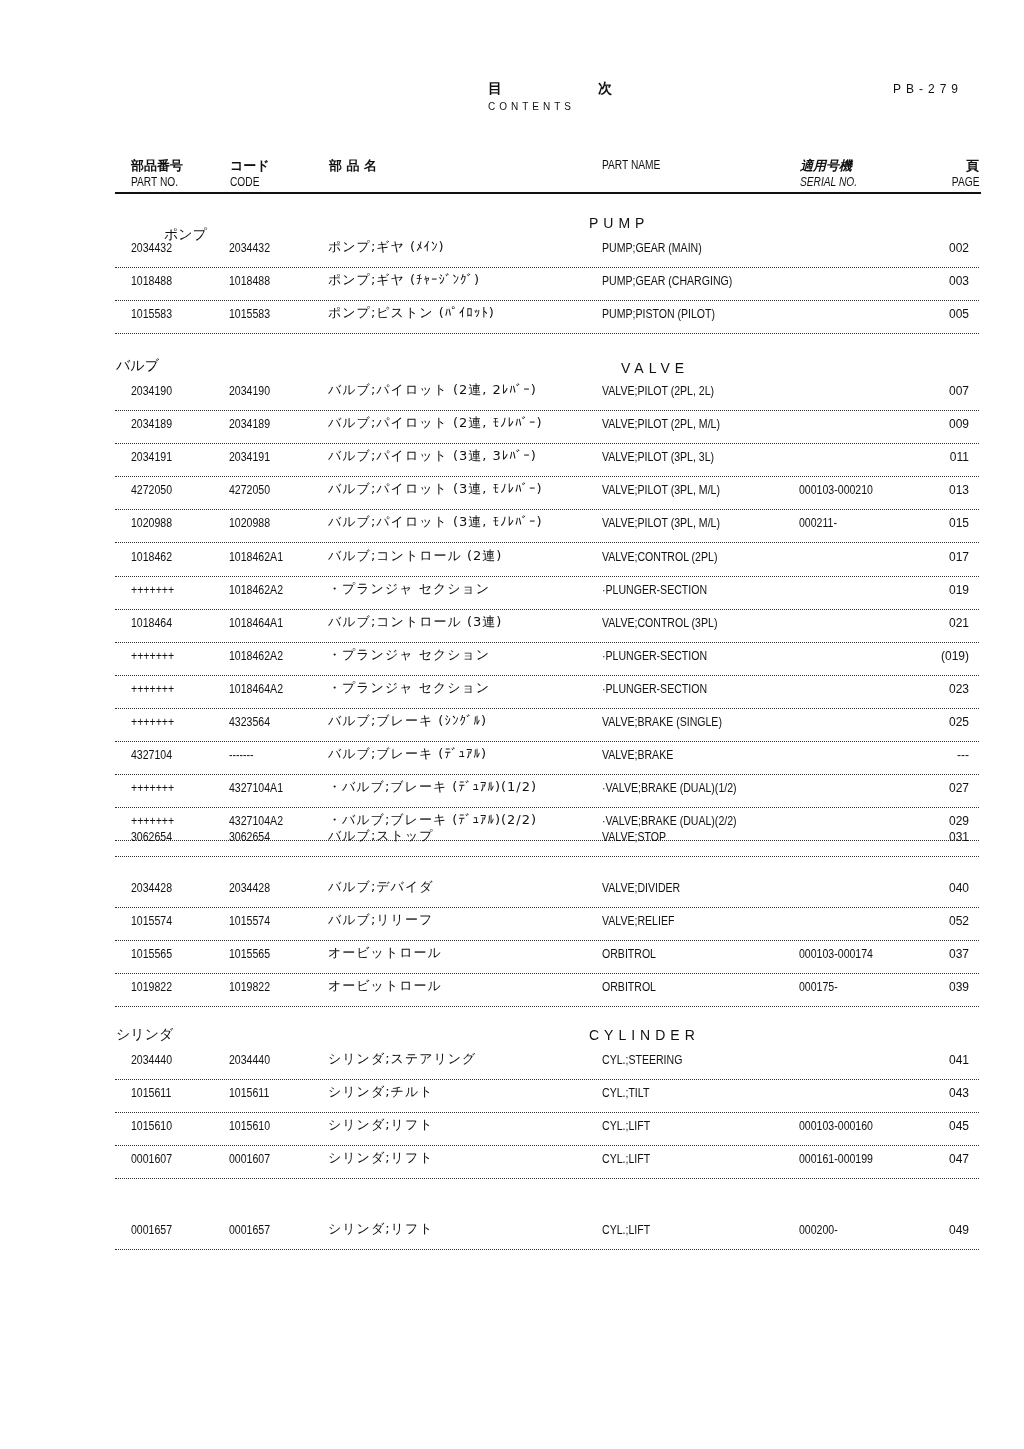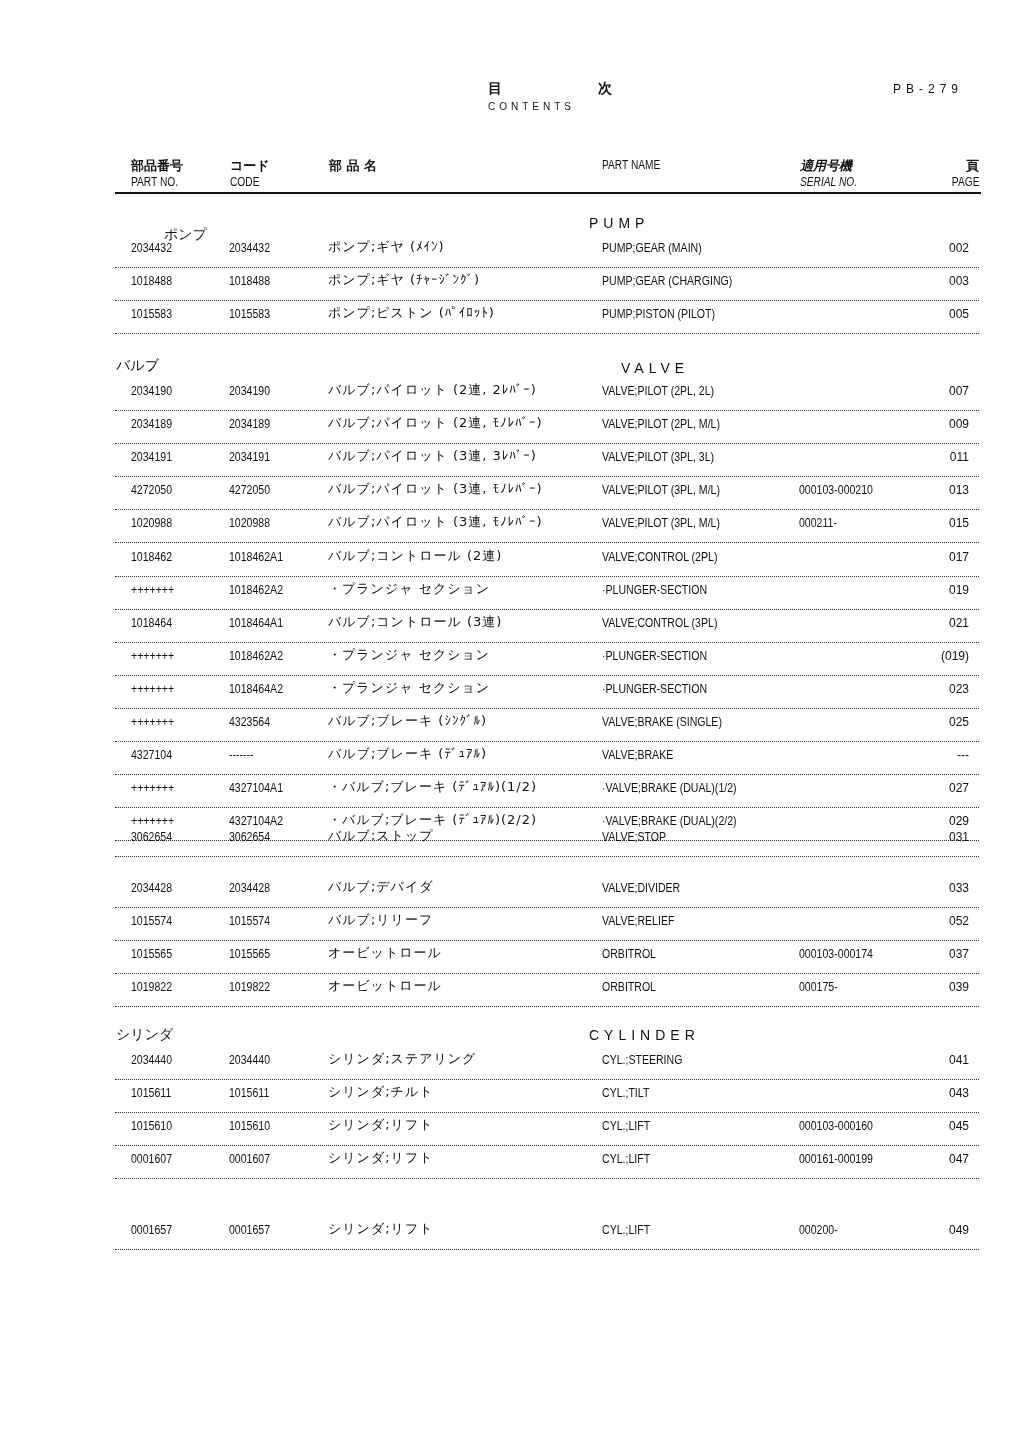--- a/index.html
+++ b/index.html
@@ -244,21 +244,21 @@
       <span class="cell c-en narrow">VALVE;STOP</span>
       <span class="cell c-serial narrow"></span>
       <span class="cell c-page">031</span>
     </div>
     <div class="row" style="top: 873.5px;">
       <span class="cell c-partno narrow">2034428</span>
       <span class="cell c-code narrow">2034428</span>
       <span class="cell c-jp jpname">バルブ;デバイダ</span>
       <span class="cell c-en narrow">VALVE;DIVIDER</span>
       <span class="cell c-serial narrow"></span>
-      <span class="cell c-page">033</span>
+      <span class="cell c-page">040</span>
     </div>
     <div class="row" style="top: 906.6px;">
       <span class="cell c-partno narrow">1015574</span>
       <span class="cell c-code narrow">1015574</span>
       <span class="cell c-jp jpname">バルブ;リリーフ</span>
       <span class="cell c-en narrow">VALVE;RELIEF</span>
       <span class="cell c-serial narrow"></span>
       <span class="cell c-page">052</span>
     </div>
     <div class="row" style="top: 939.7px;">

